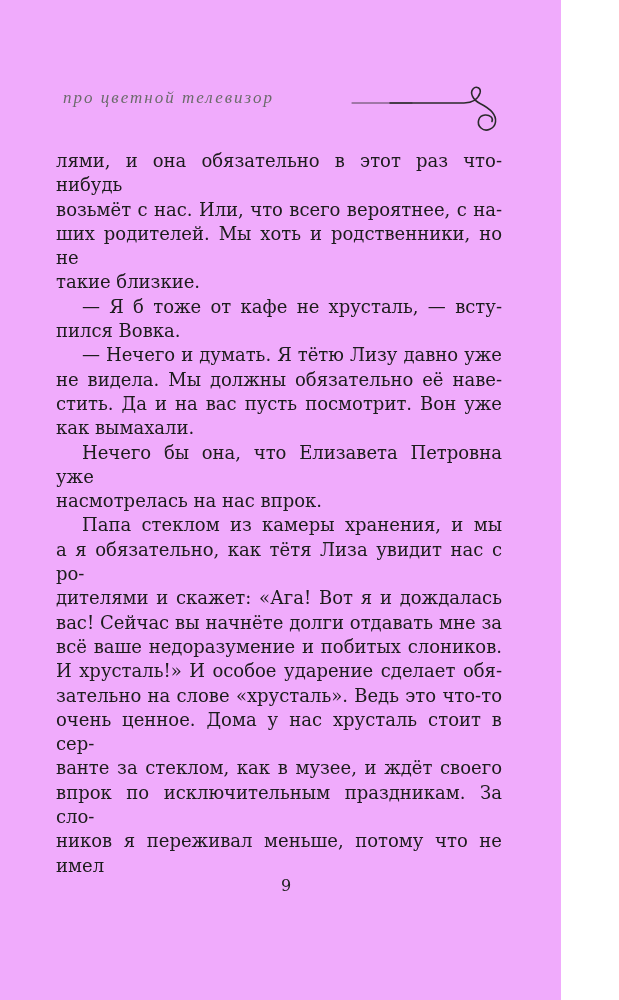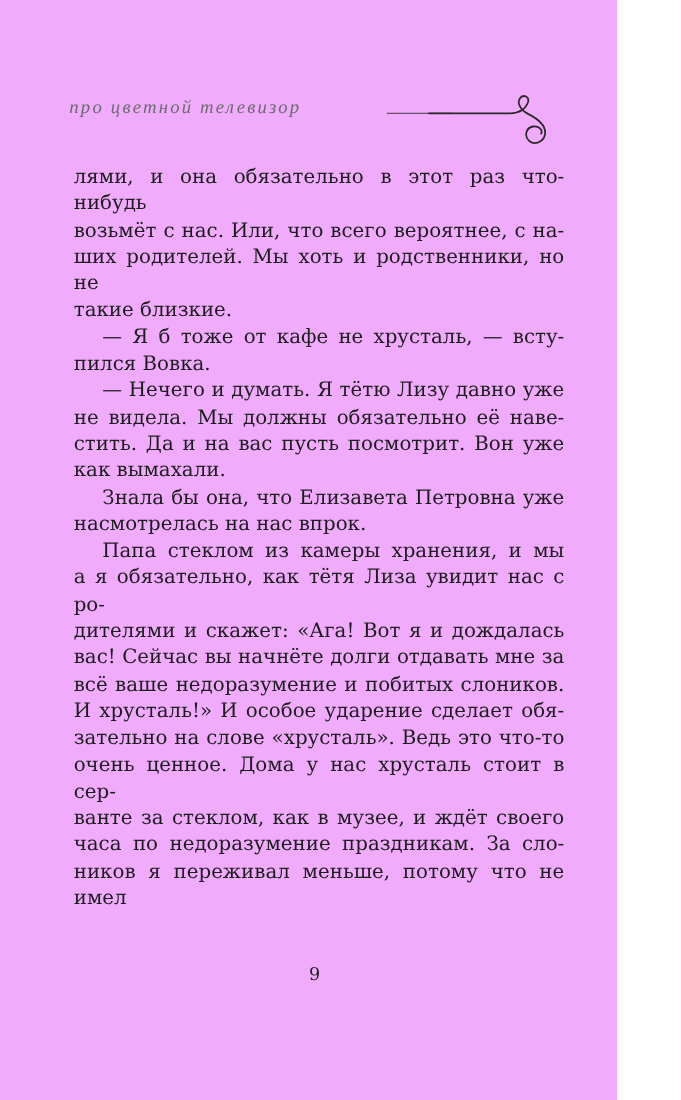--- a/index.html
+++ b/index.html
@@ -34,21 +34,21 @@
   .flourish {
     position: absolute;
     right: 0;
     top: 0;
   }
 
   
   .body-text {
     position: absolute;
     top: 149px;
-    left: 67px;
+    left: 56px;
     width: 446px;
     font-size: 18px;
     line-height: 24.3px;
     color: #1c1c1c;
   }
   .paragraph { margin: 0; }
   .line {
     text-align: justify;
     text-align-last: justify;
     white-space: normal;
@@ -98,33 +98,33 @@
         <div class="line indent">— Я б тоже от кафе не хрусталь, — всту-</div>
         <div class="line lastline">пился Вовка.</div>
       </div>
       <div class="paragraph">
         <div class="line indent">— Нечего и думать. Я тётю Лизу давно уже</div>
         <div class="line">не видела. Мы должны обязательно её наве-</div>
         <div class="line">стить. Да и на вас пусть посмотрит. Вон уже</div>
         <div class="line lastline">как вымахали.</div>
       </div>
       <div class="paragraph">
-        <div class="line indent">Знала бы она, что Елизавета Петровна уже</div>
+        <div class="line indent">Нечего бы она, что Елизавета Петровна уже</div>
         <div class="line lastline">насмотрелась на нас впрок.</div>
       </div>
       <div class="paragraph">
         <div class="line indent">Папа стеклом из камеры хранения, и мы</div>
         <div class="line">а я обязательно, как тётя Лиза увидит нас с ро-</div>
         <div class="line">дителями и скажет: «Ага! Вот я и дождалась</div>
         <div class="line">вас! Сейчас вы начнёте долги отдавать мне за</div>
         <div class="line">всё ваше недоразумение и побитых слоников.</div>
         <div class="line">И хрусталь!» И особое ударение сделает обя-</div>
         <div class="line">зательно на слове «хрусталь». Ведь это что-то</div>
         <div class="line">очень ценное. Дома у нас хрусталь стоит в сер-</div>
         <div class="line">ванте за стеклом, как в музее, и ждёт своего</div>
-        <div class="line">часа по недоразумение праздникам. За сло-</div>
+        <div class="line">впрок по исключительным праздникам. За сло-</div>
         <div class="line lastline">ников я переживал меньше, потому что не имел</div>
       </div>
     </div>
 
   <div class="page-number">9</div>
 
 </div>
 
 </body></html>

